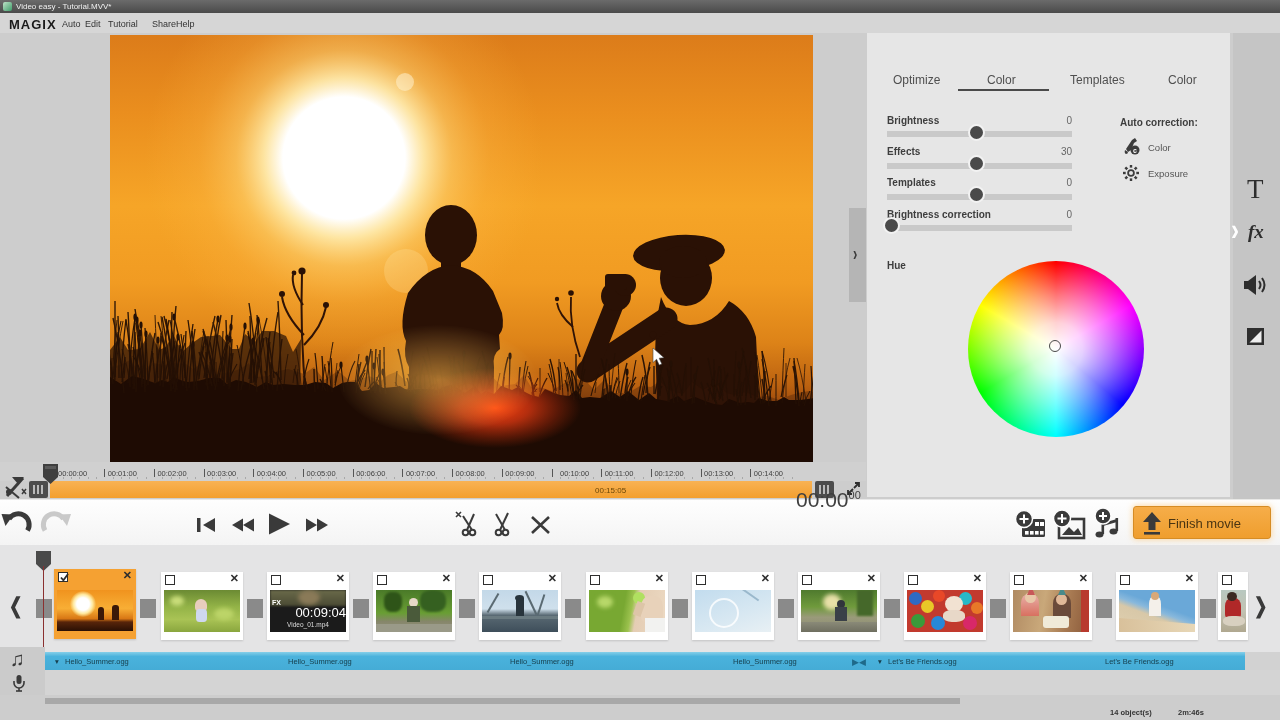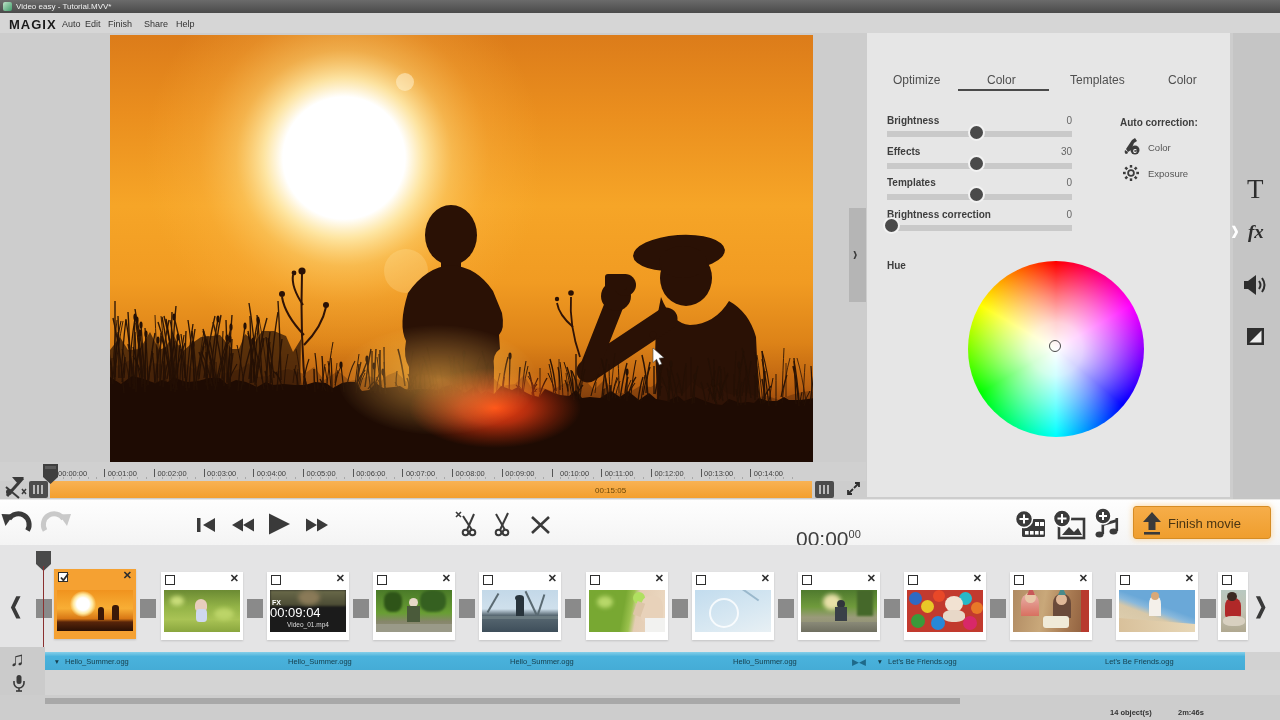--- a/index.html
+++ b/index.html
@@ -43,21 +43,21 @@
 
 #ruler{left:0;top:462px;width:866px;height:19px;background:#d0d0d0}
 .rlbl{position:absolute;top:469px;font-size:7.5px;color:#3f3f3f}
 .rtick{position:absolute;top:469px;width:1px;height:8px;background:#555}
 #orange{left:50px;top:481px;width:762px;height:17px;background:linear-gradient(#f8b254,#f39f2e);}
 #otxt{position:absolute;left:595px;top:486px;font-size:8px;color:#6b4708}
 .ohandle{position:absolute;top:481px;width:19px;height:17px;background:#4c4c4c;border-radius:2px}
 .ohandle i{position:absolute;top:4px;width:1.5px;height:9px;background:#b9b9b9}
 
 #ctrl{left:0;top:499px;width:1280px;height:46px;background:linear-gradient(#fefefe,#f4f4f4);border-top:1px solid #e8e8e8}
-#tcode{position:absolute;left:796px;top:527px;font-size:21px;color:#3f3f3f}
+#tcode{position:absolute;left:796px;top:488px;font-size:21px;color:#3f3f3f}
 #tcode sup{font-size:11px;vertical-align:super}
 #finish{position:absolute;left:1133px;top:506px;width:138px;height:33px;background:linear-gradient(#f6ad49,#ef9e2e);border:1px solid #d68c24;border-radius:3px;box-shadow:0 0 6px rgba(255,200,120,.8)}
 #finish .ftxt{position:absolute;left:34px;top:9px;font-size:13px;color:#4a3512}
 
 #strip{left:0;top:545px;width:1280px;height:150px;background:#e4e4e5}
 #lcol{left:0;top:647px;width:45px;height:48px;background:#cbcbcb;z-index:3}
 #audio{left:43px;top:652px;width:1202px;height:18px;background:linear-gradient(#85cfe9,#4ab2dc 25%,#45acd6)}
 .albl{position:absolute;top:657px;font-size:7.5px;color:#17404f}
 #hscroll{left:45px;top:698px;width:915px;height:6px;background:#a8a8a8}
 #status1{position:absolute;left:1110px;top:708px;font-size:7.5px;font-weight:bold;color:#333}
@@ -72,22 +72,22 @@
 </style></head>
 <body>
 <div class="abs" id="titlebar">
     <div class="ticon"></div>
     <div class="ttxt">Video easy - Tutorial.MVV*</div>
   </div>
 <div class="abs" id="menubar">
  <div class="logo">MAGIX</div>
  <div class="mi" style="left:62px">Auto</div>
  <div class="mi" style="left:85px">Edit</div>
- <div class="mi" style="left:108px">Finish</div>
- <div class="mi" style="left:144px">Share</div>
+ <div class="mi" style="left:108px">Tutorial</div>
+ <div class="mi" style="left:152px">Share</div>
  <div class="mi" style="left:176px">Help</div>
 </div>
 <svg class="abs" style="left:110px;top:35px" width="703" height="427" viewBox="0 0 703 427">
 <defs>
 <linearGradient id="sky" x1="0" y1="0" x2="0" y2="1">
  <stop offset="0" stop-color="#dc7c1a"></stop>
         <stop offset=".18" stop-color="#ea8e1e"></stop>
  <stop offset=".40" stop-color="#f6a527"></stop>
         <stop offset=".58" stop-color="#f19b22"></stop>
  <stop offset=".72" stop-color="#dd8318"></stop>
@@ -834,21 +834,21 @@
     </div>
   </div>
 <div class="card" style="left:267px">
     <div class="cb"></div>
     <div class="cx">✕</div>
     <div class="im">
       <div style="position:absolute;inset:0;background:#1b1b1b"></div>
 <div style="position:absolute;left:0;top:0;width:76px;height:16px;background:linear-gradient(#6a6a4a,#4a4a34);filter:blur(1px)"></div>
 <div style="position:absolute;left:28px;top:0px;width:22px;height:15px;background:#8a7a58;border-radius:50%;filter:blur(2px)"></div>
 <div style="position:absolute;left:2px;top:9px;font-size:7px;font-weight:bold;color:#fff">FX</div>
-<div style="position:absolute;left:0;top:15px;width:76px;text-align:left;font-size:13px;color:#fff">00:09:04</div>
+<div style="position:absolute;left:0;top:15px;width:76px;text-align:right;font-size:13px;color:#fff">00:09:04</div>
 <div style="position:absolute;left:0;top:31px;width:76px;text-align:center;font-size:6.5px;color:#ddd">Video_01.mp4</div>
     </div>
   </div>
 <div class="card" style="left:373px">
     <div class="cb"></div>
     <div class="cx">✕</div>
     <div class="im">
       <div style="position:absolute;inset:0;background:linear-gradient(#4a7a28,#699e34 55%,#86866a 75%,#94947e)"></div>
 <div style="position:absolute;left:8px;top:2px;width:18px;height:20px;background:#2e5418;border-radius:40%;filter:blur(1px)"></div>
 <div style="position:absolute;left:44px;top:0px;width:26px;height:22px;background:#356020;border-radius:40%;filter:blur(1px)"></div>

